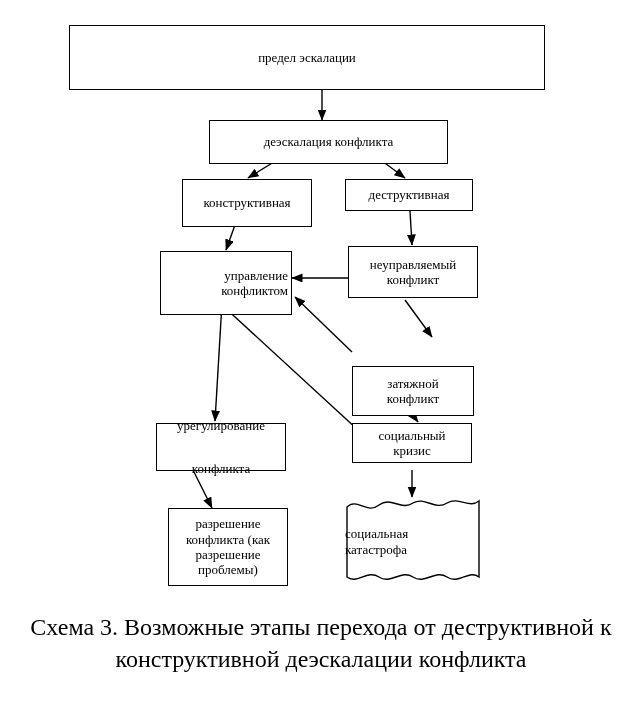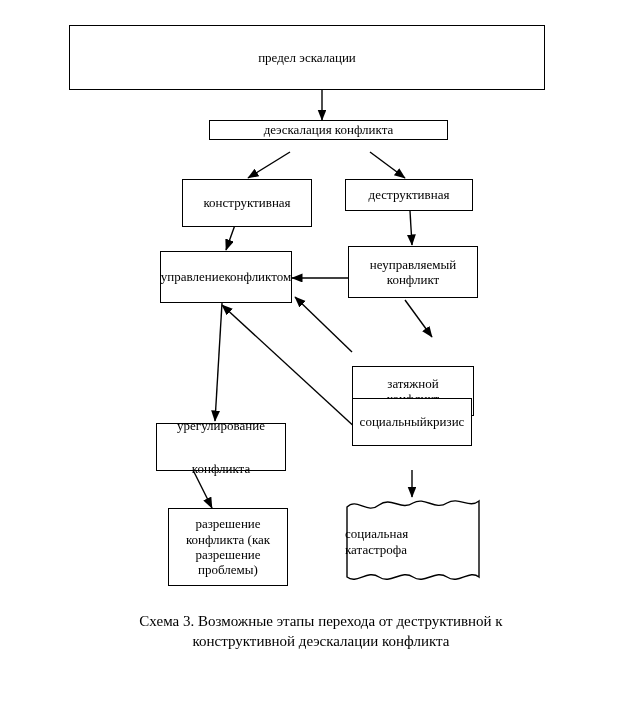--- a/index.html
+++ b/index.html
@@ -64,21 +64,21 @@
     width: 642px;
     height: 707px;
     pointer-events: none;
   }
   .caption {
     position: absolute;
     left: 0;
     width: 642px;
     text-align: center;
     font-family: "Liberation Serif", serif;
-    font-size: 15px;
+    font-size: 24px;
     line-height: 1.32;
   }
   .caption .line { display: block; }
 </style>
 </head>
 <body>
 
 <div id="diagram-root">
 
   <svg id="edges" viewBox="0 0 642 707">
@@ -112,53 +112,53 @@
 
     <path d="M193,470 L212,508" stroke="#000" stroke-width="1.4" fill="none" marker-end="url(#arrow)"></path>
 
     <path d="M412,470 L412,497" stroke="#000" stroke-width="1.4" fill="none" marker-end="url(#arrow)"></path>
   </svg>
 
   <div class="node" style="left:69px; top:25px; width:476px; height:65px;">
     <span>предел эскалации</span>
   </div>
 
-  <div class="node" style="left:209px; top:120px; width:239px; height:20px;">
+  <div class="node" style="left:209px; top:120px; width:239px; height:44px;">
     <span>деэскалация конфликта</span>
   </div>
 
   <div class="node" style="left:182px; top:179px; width:130px; height:48px;">
     <span>конструктивная</span>
   </div>
 
   <div class="node" style="left:345px; top:179px; width:128px; height:32px;">
     <span>деструктивная</span>
   </div>
 
-  <div class="node" style="left:160px; top:251px; width:132px; height:52px; flex-direction:row;">
+  <div class="node" style="left:160px; top:251px; width:132px; height:64px; flex-direction:column;align-items:flex-end;">
     <span>управление</span>
     <span>конфликтом</span>
   </div>
 
   <div class="node" style="left:348px; top:246px; width:130px; height:52px; flex-direction:column;">
     <span>неуправляемый</span>
     <span>конфликт</span>
   </div>
 
   <div class="node" style="left:352px; top:338px; width:122px; height:50px; flex-direction:column;margin-top:28px;">
     <span>затяжной</span>
     <span>конфликт</span>
   </div>
 
   <div class="node" style="left:156px; top:423px; width:130px; height:48px; flex-direction:column;gap:28px;">
     <span>урегулирование</span>
     <span>конфликта</span>
   </div>
 
-  <div class="node" style="left:352px; top:398px; width:120px; height:48px; flex-direction:row;">
+  <div class="node" style="left:352px; top:423px; width:120px; height:40px; flex-direction:column;">
     <span>социальный</span>
     <span>кризис</span>
   </div>
 
   <div class="node" style="left:168px; top:508px; width:120px; height:78px; flex-direction:column;">
     <span>разрешение</span>
     <span>конфликта (как</span>
     <span>разрешение</span>
     <span>проблемы)</span>
   </div>

